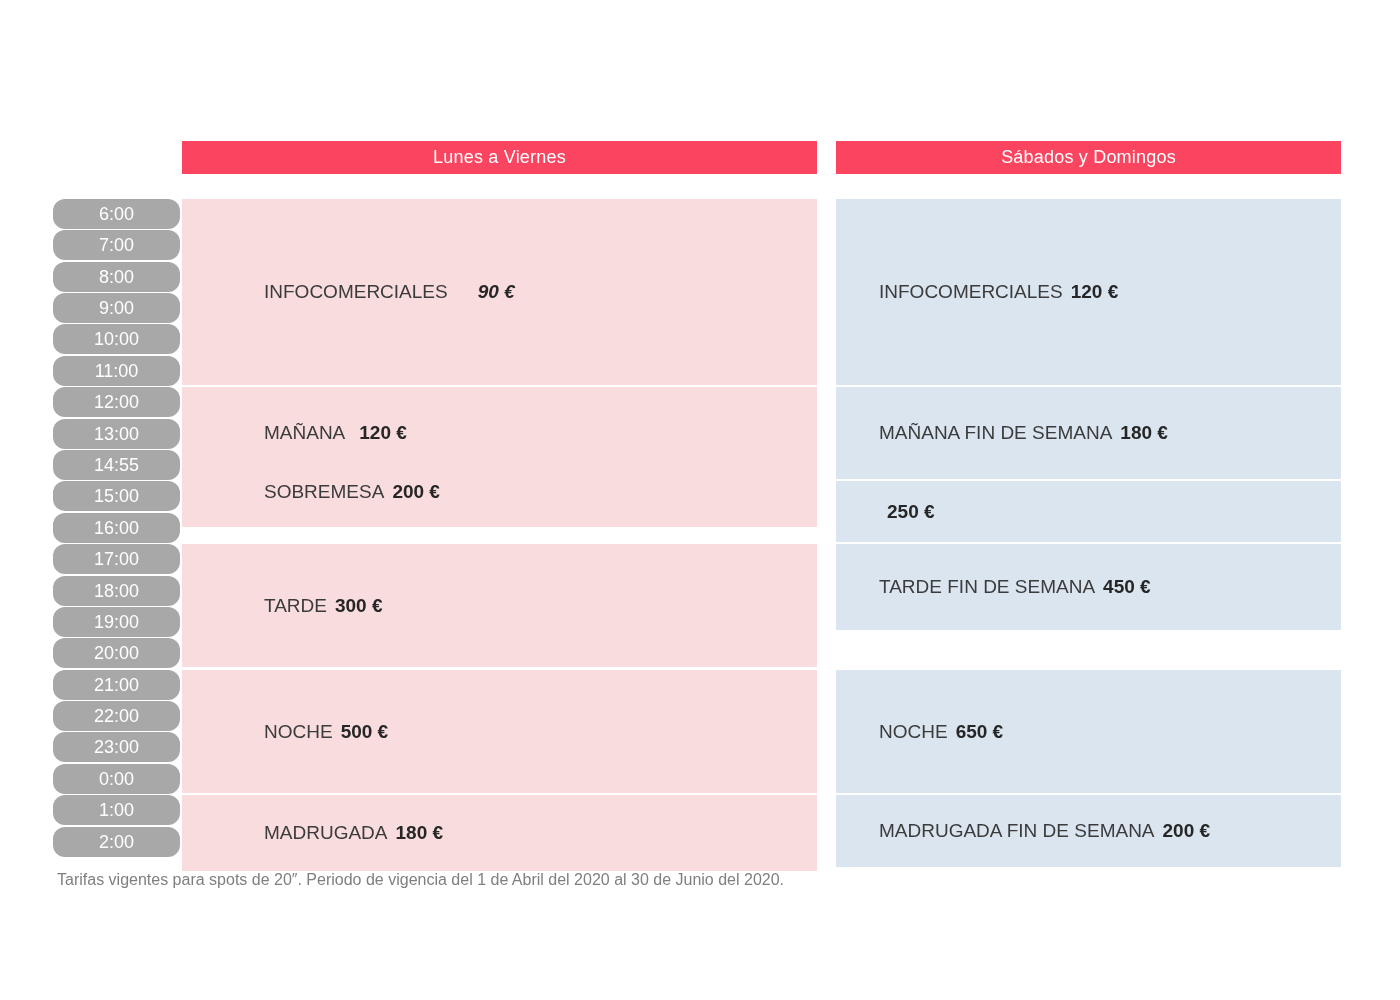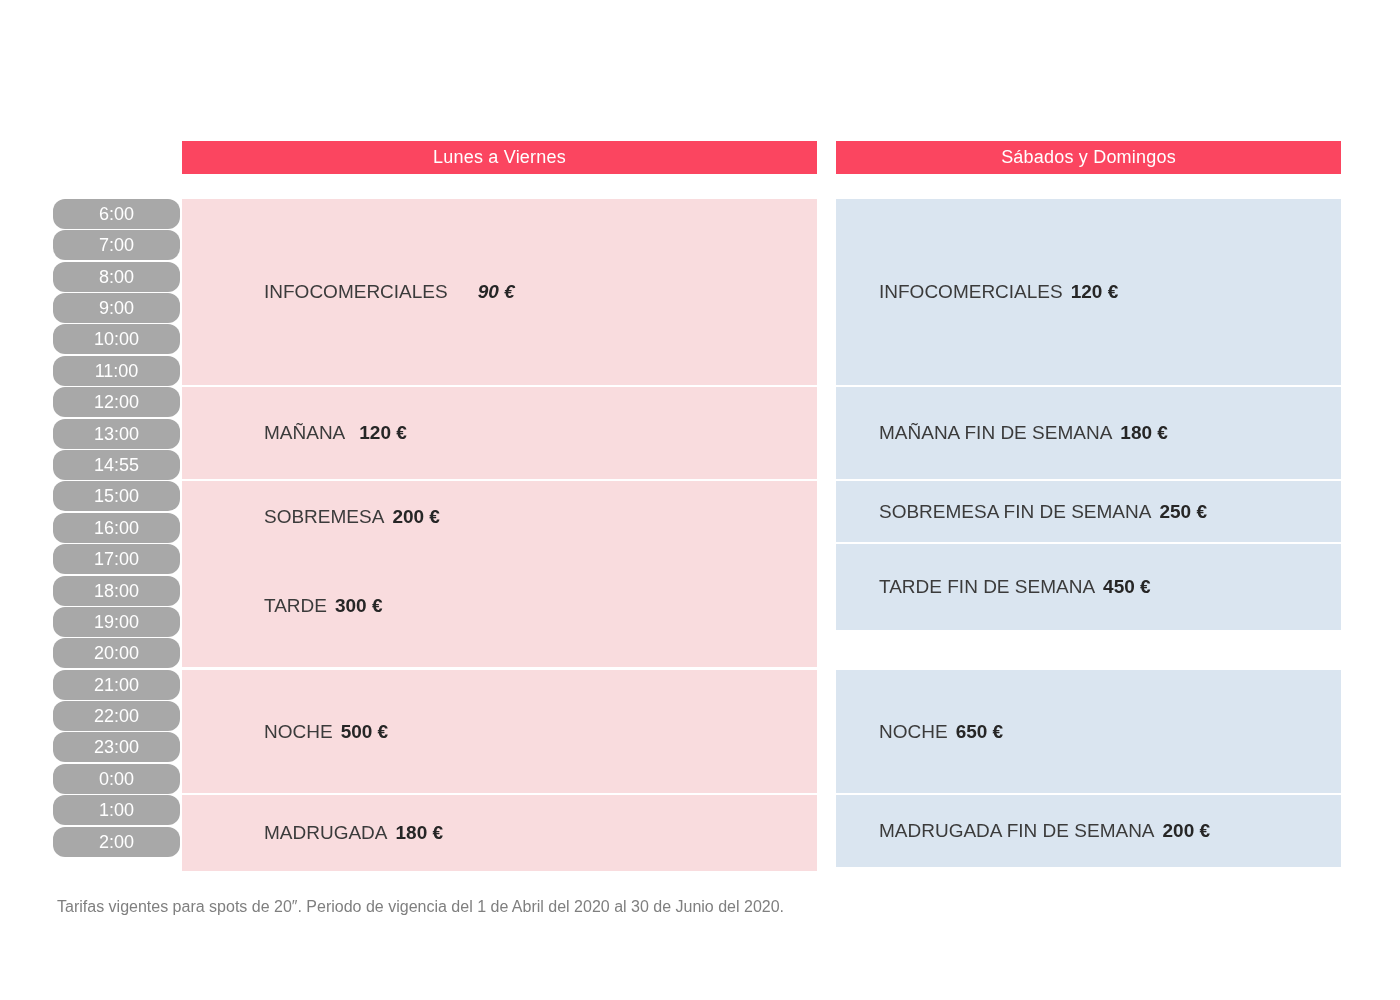--- a/index.html
+++ b/index.html
@@ -30,21 +30,21 @@
     font-size:19px; color:#3b3b3b;
   }
   .rate-cell.pink { left:182px; width:635px; background:#f9dcde; padding-left:82px; }
   .rate-cell.blue { left:836px; width:505px; background:#dae5f0; padding-left:43px; }
   .rate-cell .price { font-weight:bold; color:#262626; margin-left:8px; }
   .rate-cell .price.gap-xl { margin-left:30px;font-style:italic; }
   .rate-cell .price.gap-l { margin-left:14px; }
 
   .footer-note {
     position:absolute; left:57px; top:871px;
-    font-size:16px; color:#7f7f7f;margin-top:27px;
+    font-size:16px; color:#7f7f7f;
   }
 </style>
 </head>
 <body>
 
 <div id="page">
 
   <div class="col-header weekday">Lunes a Viernes</div>
   <div class="col-header weekend">Sábados y Domingos</div>
 
@@ -71,21 +71,21 @@
   <div class="time-cell" style="top:827px">2:00</div>
 
   <div class="rate-cell pink" style="top:199px;height:186px">
     <span class="lbl">INFOCOMERCIALES</span>
     <span class="price gap-xl">90 €</span>
   </div>
   <div class="rate-cell pink" style="top:387px;height:92px">
     <span class="lbl">MAÑANA</span>
     <span class="price gap-l">120 €</span>
   </div>
-  <div class="rate-cell pink" style="top:481px;height:71px">
+  <div class="rate-cell pink" style="top:456px;height:71px">
     <span class="lbl">SOBREMESA</span>
     <span class="price">200 €</span>
   </div>
   <div class="rate-cell pink" style="top:544px;height:123px">
     <span class="lbl">TARDE</span>
     <span class="price">300 €</span>
   </div>
   <div class="rate-cell pink" style="top:670px;height:123px">
     <span class="lbl">NOCHE</span>
     <span class="price">500 €</span>
@@ -97,21 +97,20 @@
 
   <div class="rate-cell blue" style="top:199px;height:186px">
     <span class="lbl">INFOCOMERCIALES</span>
     <span class="price">120 €</span>
   </div>
   <div class="rate-cell blue" style="top:387px;height:92px">
     <span class="lbl">MAÑANA FIN DE SEMANA</span>
     <span class="price">180 €</span>
   </div>
   <div class="rate-cell blue" style="top:481px;height:61px">
-    <span class="lbl">SOBREMESA FIN DE SEMANA</span>
     <span class="price">250 €</span>
   </div>
   <div class="rate-cell blue" style="top:544px;height:86px">
     <span class="lbl">TARDE FIN DE SEMANA</span>
     <span class="price">450 €</span>
   </div>
   <div class="rate-cell blue" style="top:670px;height:123px">
     <span class="lbl">NOCHE</span>
     <span class="price">650 €</span>
   </div>

